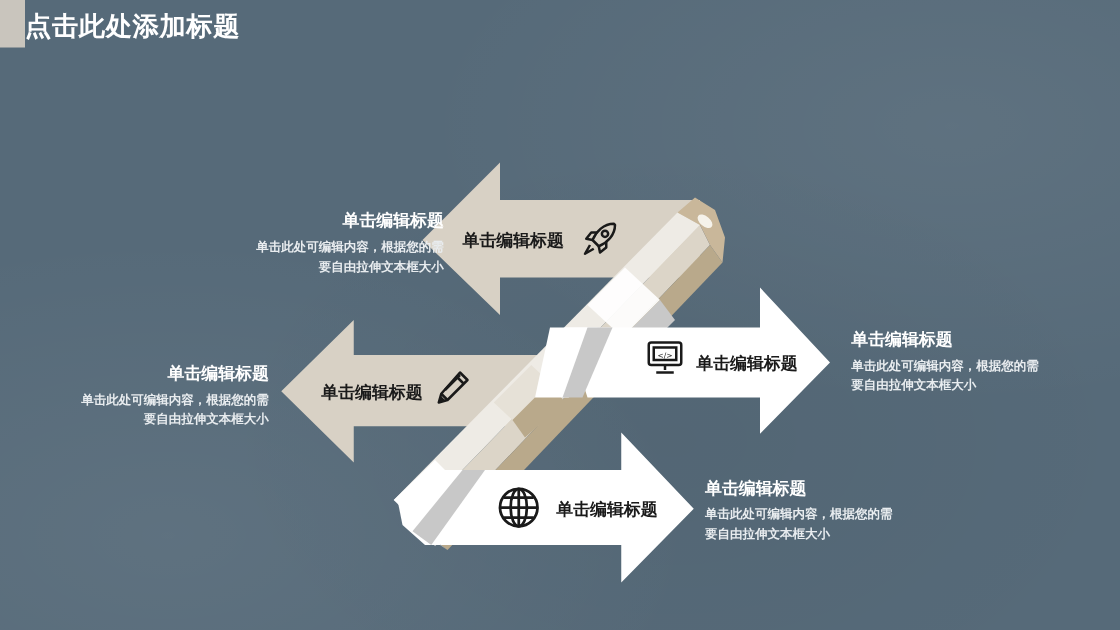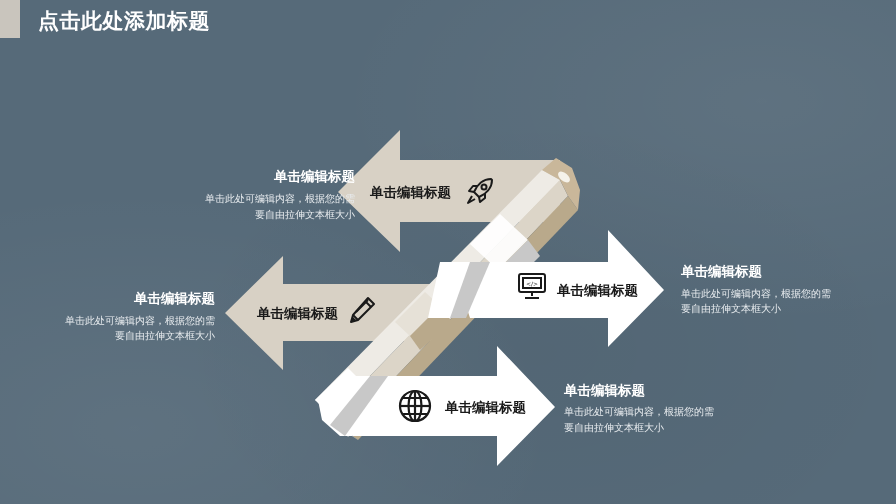--- a/index.html
+++ b/index.html
@@ -13,36 +13,37 @@
       background:
         radial-gradient(ellipse at 15% 85%, rgba(255,255,255,0.05), transparent 40%),
         radial-gradient(ellipse at 85% 20%, rgba(255,255,255,0.05), transparent 40%),
         radial-gradient(ellipse at 60% 70%, rgba(0,0,0,0.04), transparent 50%);
     }
     .corner-block {
       position: absolute; left: 0; top: 0; width: 20px; height: 38px;
       background: #c9c5bd;
     }
     .page-title {
-      position: absolute; left: 38px; top: 7px;
+      position: absolute; left: 20px; top: 7px;
       font-size: 21px; font-weight: bold; color: #ffffff;
       letter-spacing: 0.5px;
     }
     svg.stage { position: absolute; left: 0; top: 0; }
     .arrow-label {
       position: absolute; font-size: 13.5px; font-weight: bold; color: #1a1a1a;
       white-space: nowrap;
     }
     .side-title {
       position: absolute; font-size: 13.5px; font-weight: bold; color: #ffffff;
       white-space: nowrap;
     }
     .side-desc {
       position: absolute; font-size: 10px; color: #e8ecef; line-height: 17px;
       white-space: nowrap;
+      font-weight: bold;
     }
     .right { text-align: right; }
     .icon { position: absolute; }
   </style>
 </head>
 <body>
 
 <div class="bg-texture"></div>
 <div class="corner-block"></div>
 <div class="page-title">点击此处添加标题</div>

